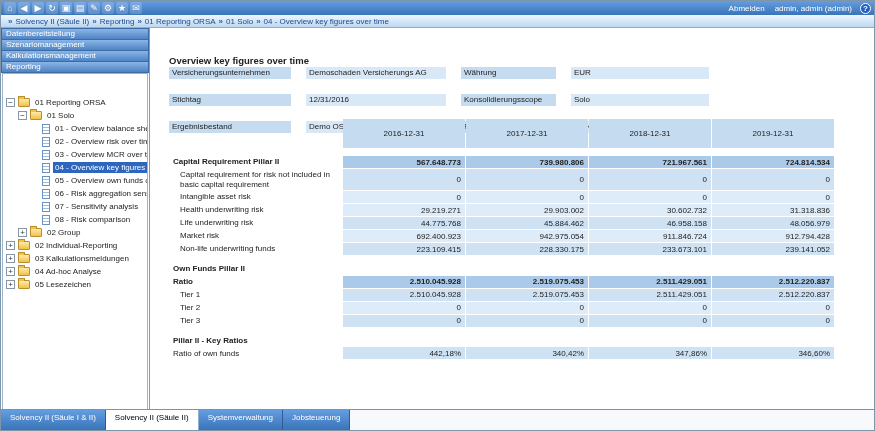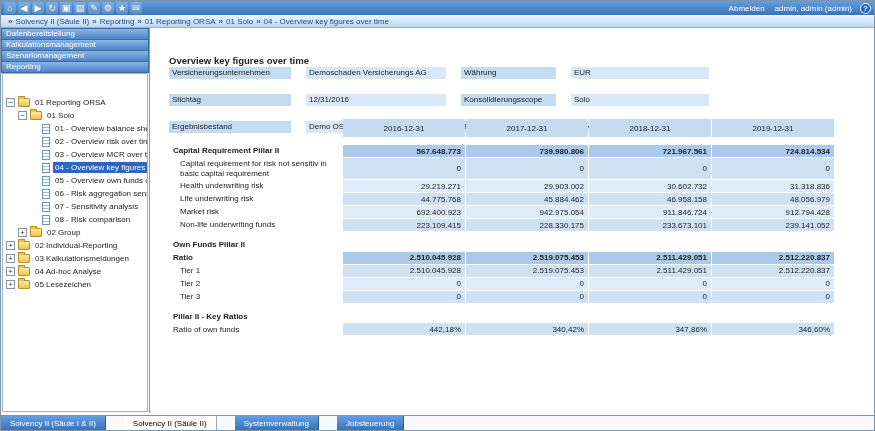--- a/index.html
+++ b/index.html
@@ -39,34 +39,34 @@
   .main { position:absolute; left:150px; top:27px; right:0; bottom:17px; background:#fff; overflow:hidden; }
   .page-title { position:absolute; left:18px; top:15px; font-size:9.5px; font-weight:bold; color:#222;margin-top:12px; }
   .info-grid { position:absolute; left:18px; top:39px; display:grid; grid-template-columns:122px 140px 95px 138px; gap:15px; font-size:8px; color:#222; }
   .info-cell { height:12px; line-height:12px; padding:0 3px; white-space:nowrap; overflow:hidden; }
   .info-label { background:#c4dbf0; }
   .info-value { background:#d8e8f7; }
 
   .table-wrap { position:absolute; left:18px; top:90px; }
   table { border-collapse:separate; border-spacing:1px; font-size:8px; color:#222; table-layout:fixed; }
   col.c-label { width:172px; } col.c-num { width:122px; }
-  th.col-header { background:#c4dbf0; font-weight:normal; height:18px; text-align:center; }
+  th.col-header { background:#c4dbf0; font-weight:normal; height:29px; text-align:center; }
   th.corner { background:transparent; }
   td.spacer { height:6px; background:transparent; }
   td.lab { background:#fff; padding:1px 3px; line-height:1.2; vertical-align:middle; }
   td.lab.bold { font-weight:bold; }
   td.lab.ind { padding-left:10px; }
   td.num { text-align:right; padding:1px 4px; height:12px; white-space:nowrap; vertical-align:middle; }
   td.boldcell { background:#abc9e8; font-weight:bold; }
   td.shade-a { background:#cfe2f4; }
   td.shade-b { background:#deebf9; }
   td.blank { background:transparent; }
 
   
-  .tabbar { position:absolute; bottom:0; left:0; right:0; height:15px; background:#f7f9fc; border-top:1px solid #6f94bd; display:flex;gap:18px; }
+  .tabbar { position:absolute; bottom:0; left:0; right:0; height:21px; background:#f7f9fc; border-top:1px solid #6f94bd; display:flex; }
   .tab { padding:0 9px; line-height:15px; font-size:8px; color:#fff; background:linear-gradient(#649de0,#3a74b8); border-right:1px solid #2f5c96; cursor:pointer; white-space:nowrap; }
   .tab.active { background:#fff; color:#000; border-right:1px solid #8fb0d4; }
 </style>
 </head>
 <body>
 
 <div class="window">
 
   <div class="topbar">
     <div class="tb-icons">
@@ -99,22 +99,22 @@
         <span class="bc-sep">»</span>
         <span class="bc-item">01 Solo</span>
         <span class="bc-sep">»</span>
         <span class="bc-item">04 - Overview key figures over time</span>
       </span>
   </div>
 
   <div class="sidebar">
     <div>
         <div class="acc-header">Datenbereitstellung</div>
+        <div class="acc-header">Szenariomanagement</div>
         <div class="acc-header">Kalkulationsmanagement</div>
-        <div class="acc-header">Szenariomanagement</div>
         <div class="acc-header">Reporting</div>
       </div>
     <div class="tree">
         <div class="tree-row" style="padding-left: 3px;">
           <span class="expander">−</span>
           <span class="node-icon folder"></span>
           <span class="node-label">01 Reporting ORSA</span>
         </div>
         <div class="tree-row" style="padding-left: 15px;">
           <span class="expander">−</span>
@@ -226,25 +226,32 @@
               <td class="spacer" colspan="5"></td>
             </tr>
             <tr>
               <td class="lab bold">Capital Requirement Pillar II</td>
               <td class="num boldcell">567.648.773</td>
               <td class="num boldcell">739.980.806</td>
               <td class="num boldcell">721.967.561</td>
               <td class="num boldcell">724.814.534</td>
             </tr>
             <tr>
-              <td class="lab ind">Capital requirement for risk not sensitiv in basic capital requirement</td>
-              <td class="num shade-a">0</td>
-              <td class="num shade-a">0</td>
-              <td class="num shade-a">0</td>
-              <td class="num shade-a">0</td>
+              <td class="lab ind">Capital requirement for risk not included in basic capital requirement</td>
+              <td class="num shade-a">0</td>
+              <td class="num shade-a">0</td>
+              <td class="num shade-a">0</td>
+              <td class="num shade-a">0</td>
+            </tr>
+            <tr>
+              <td class="lab ind">Intangible asset risk</td>
+              <td class="num shade-b">0</td>
+              <td class="num shade-b">0</td>
+              <td class="num shade-b">0</td>
+              <td class="num shade-b">0</td>
             </tr>
             <tr>
               <td class="lab ind">Health underwriting risk</td>
               <td class="num shade-b">29.219.271</td>
               <td class="num shade-b">29.903.002</td>
               <td class="num shade-b">30.602.732</td>
               <td class="num shade-b">31.318.836</td>
             </tr>
             <tr>
               <td class="lab ind">Life underwriting risk</td>

